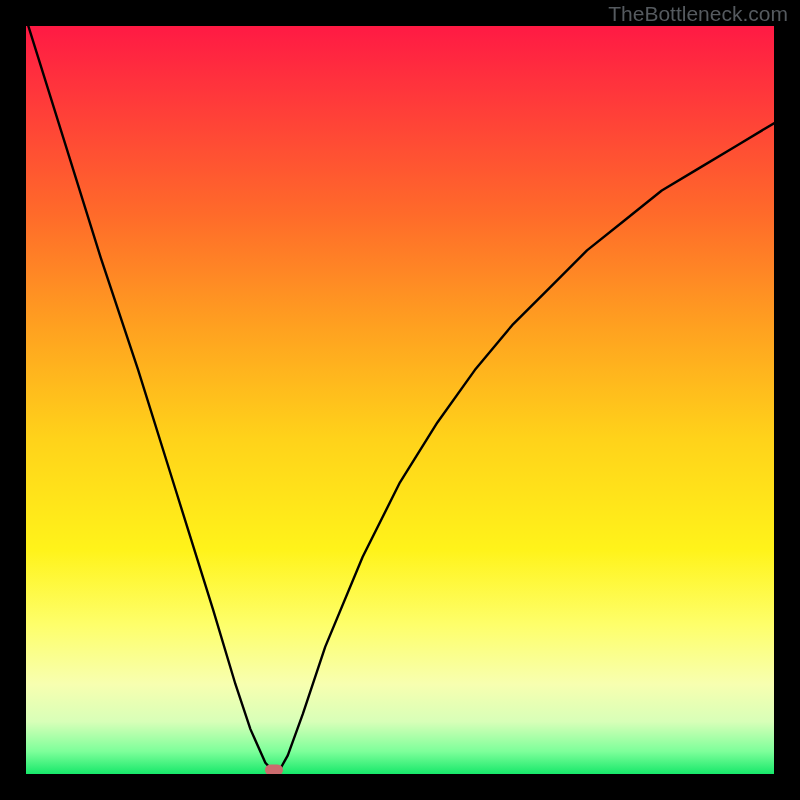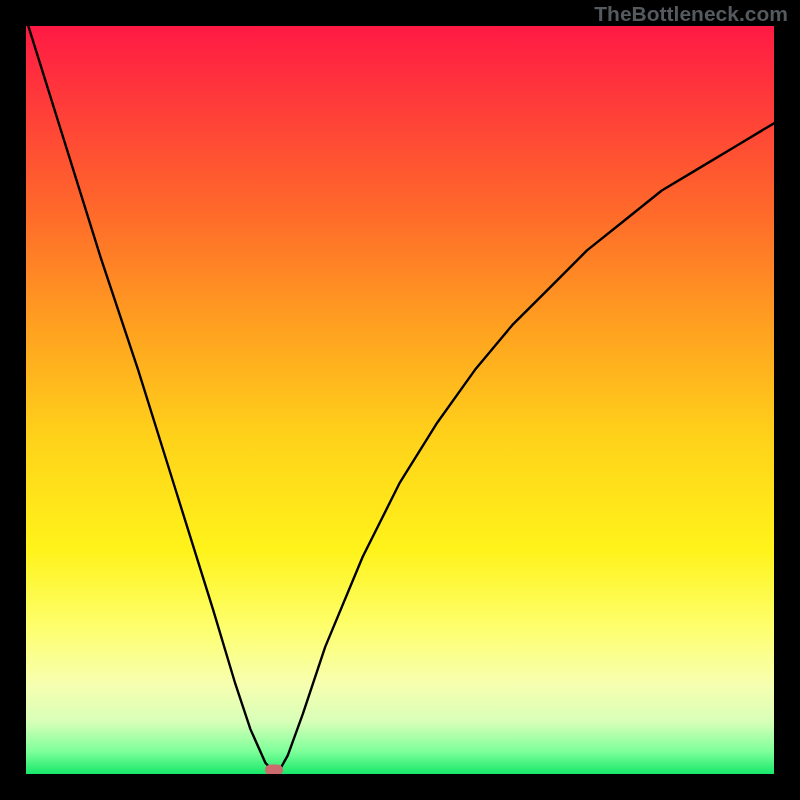--- a/index.html
+++ b/index.html
@@ -49,21 +49,21 @@
     transform: translate(-50%, -50%);
   }
   .watermark {
     position: absolute;
     top: 2px;
     right: 12px;
     font-family: Arial, Helvetica, sans-serif;
     font-size: 21px;
     color: #555a5f;
     letter-spacing: 0px;
-    font-weight: 700;
+    font-weight: 400;
   }
 </style>
 </head>
 <body>
 
 <div class="frame">
   <div class="watermark">TheBottleneck.com</div>
   <div class="plot-area">
     <div class="gradient-bg"></div>
     <svg class="curve-svg" viewBox="0 0 748 748" preserveAspectRatio="none">

